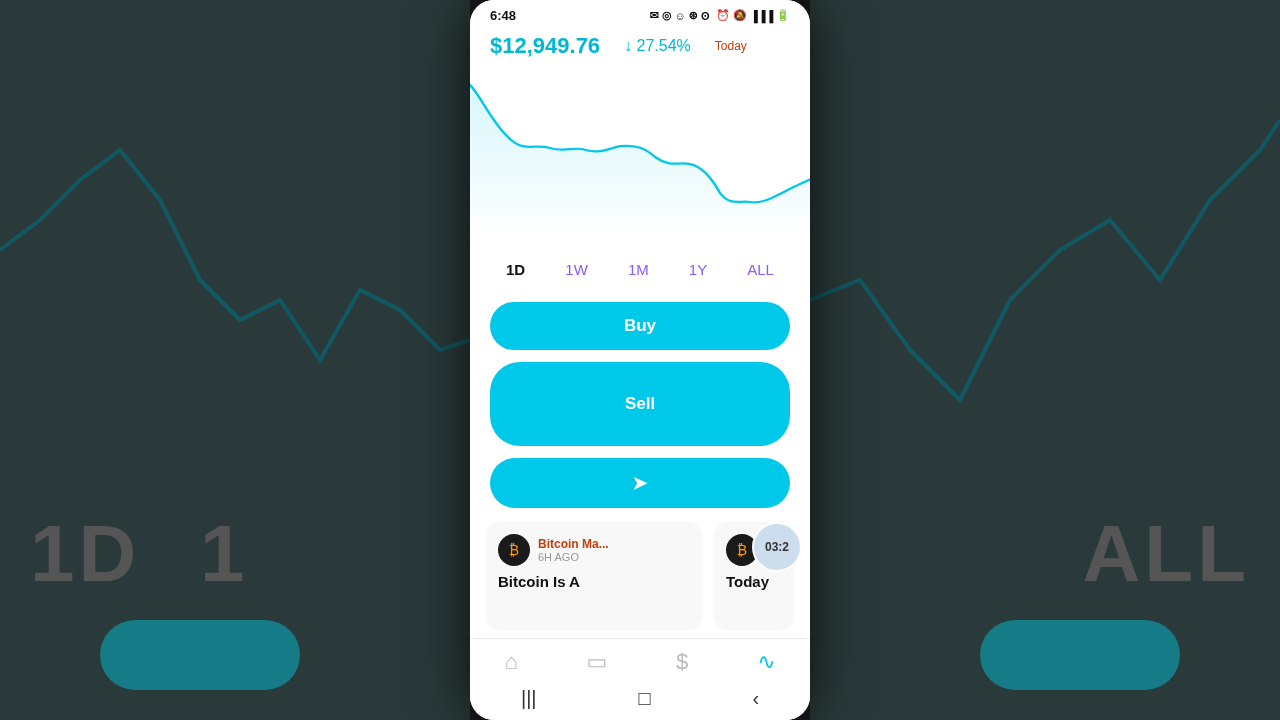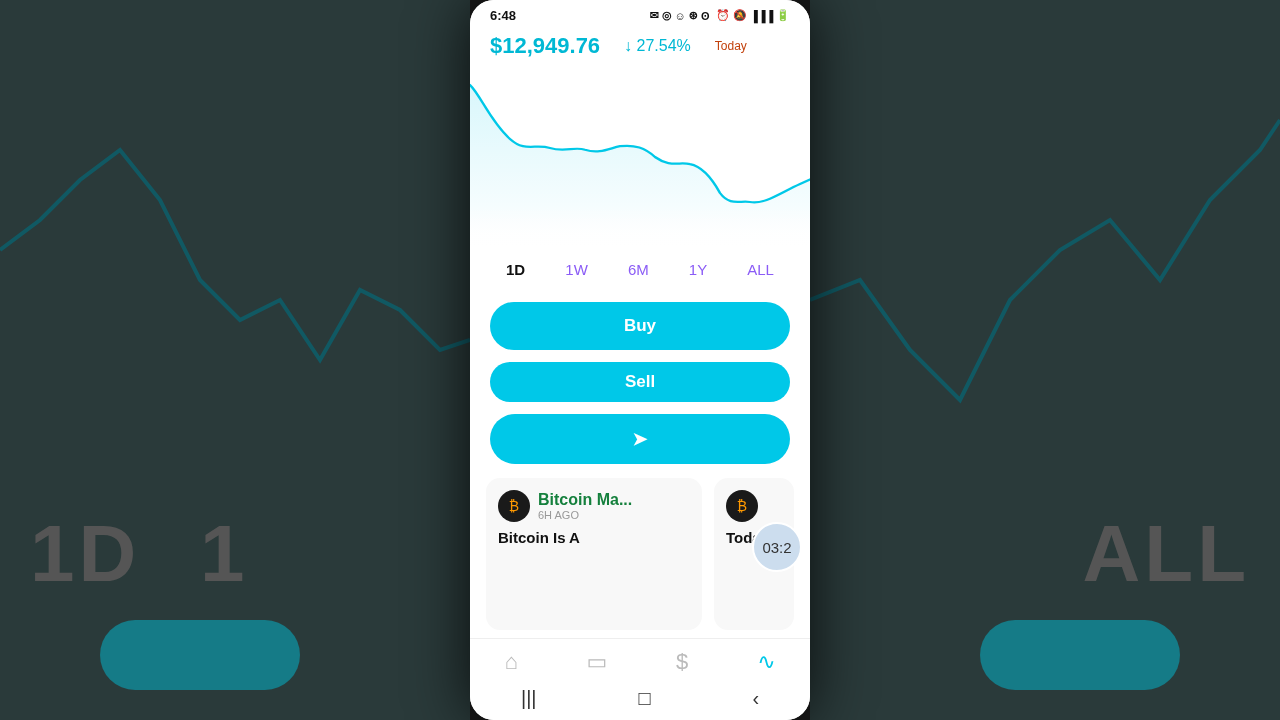--- a/index.html
+++ b/index.html
@@ -204,21 +204,21 @@
       font-weight: 600;
       cursor: pointer;
       color: #fff;
     }
     .btn-buy {
       background: #00c8e8;
       padding: 14px 28px;
     }
     .btn-sell {
       background: #00c8e8;
-      padding: 10px 28px;
+      padding: 32px 28px;
     }
     .btn-send {
       background: #00c8e8;
       padding: 14px 18px;
       display: flex;
       align-items: center;
       justify-content: center;
     }
     .send-icon { font-size: 18px; }
 
@@ -253,23 +253,23 @@
       display: flex;
       align-items: center;
       justify-content: center;
       flex-shrink: 0;
     }
     .news-logo-inner {
       font-size: 14px;
       color: #f90;
     }
     .news-source {
-      font-size: 16px;
+      font-size: 12px;
       font-weight: 600;
-      color: #15803d;
+      color: #c2410c;
     }
     .news-time {
       font-size: 11px;
       color: #999;
     }
     .news-title {
       font-size: 15px;
       font-weight: 600;
       color: #111;
       line-height: 1.3;
@@ -337,22 +337,22 @@
       width: 50px;
       height: 50px;
       border-radius: 50%;
       background: #cde;
       overflow: hidden;
       border: 2px solid #fff;
       z-index: 20;
       display: flex;
       align-items: center;
       justify-content: center;
-      font-size: 15px;
-      font-weight: 400;
+      font-size: 12px;
+      font-weight: 700;
       color: #333;
     }
   </style>
 </head>
 <body>
 
 <div class="bg-left">
   <svg class="bg-chart" viewBox="0 0 470 720" preserveAspectRatio="none">
     <polyline points="0,250 40,220 80,180 120,150 160,200 200,280 240,320 280,300 320,360 360,290 400,310 440,350 470,340" fill="none" stroke="#006e7f" stroke-width="4"></polyline>
   </svg>
@@ -405,21 +405,21 @@
       <path d="M0,20 C10,30 20,60 40,80 C55,95 65,85 80,90 C95,95 105,88 115,92 C130,97 140,90 150,88 C165,86 175,90 185,100 C200,112 210,105 220,108 C230,110 240,120 250,140 C260,155 270,148 280,150 C295,153 310,140 330,130 L340,125 L340,200 L0,200 Z" fill="url(#chartGrad)"></path>
 
       <path d="M0,20 C10,30 20,60 40,80 C55,95 65,85 80,90 C95,95 105,88 115,92 C130,97 140,90 150,88 C165,86 175,90 185,100 C200,112 210,105 220,108 C230,110 240,120 250,140 C260,155 270,148 280,150 C295,153 310,140 330,130 L340,125" fill="none" stroke="#00c8e8" stroke-width="2.5" stroke-linejoin="round" stroke-linecap="round"></path>
     </svg>
     <div class="chart-gradient"></div>
   </div>
 
   <div class="time-range">
     <button class="time-btn active">1D</button>
     <button class="time-btn">1W</button>
-    <button class="time-btn">6M</button>
+    <button class="time-btn">1M</button>
     <button class="time-btn">1Y</button>
     <button class="time-btn">ALL</button>
   </div>
 
   <div class="action-buttons">
     <button class="btn-buy">Buy</button>
     <button class="btn-sell">Sell</button>
     <button class="btn-send">
       <span class="send-icon">➤</span>
     </button>

